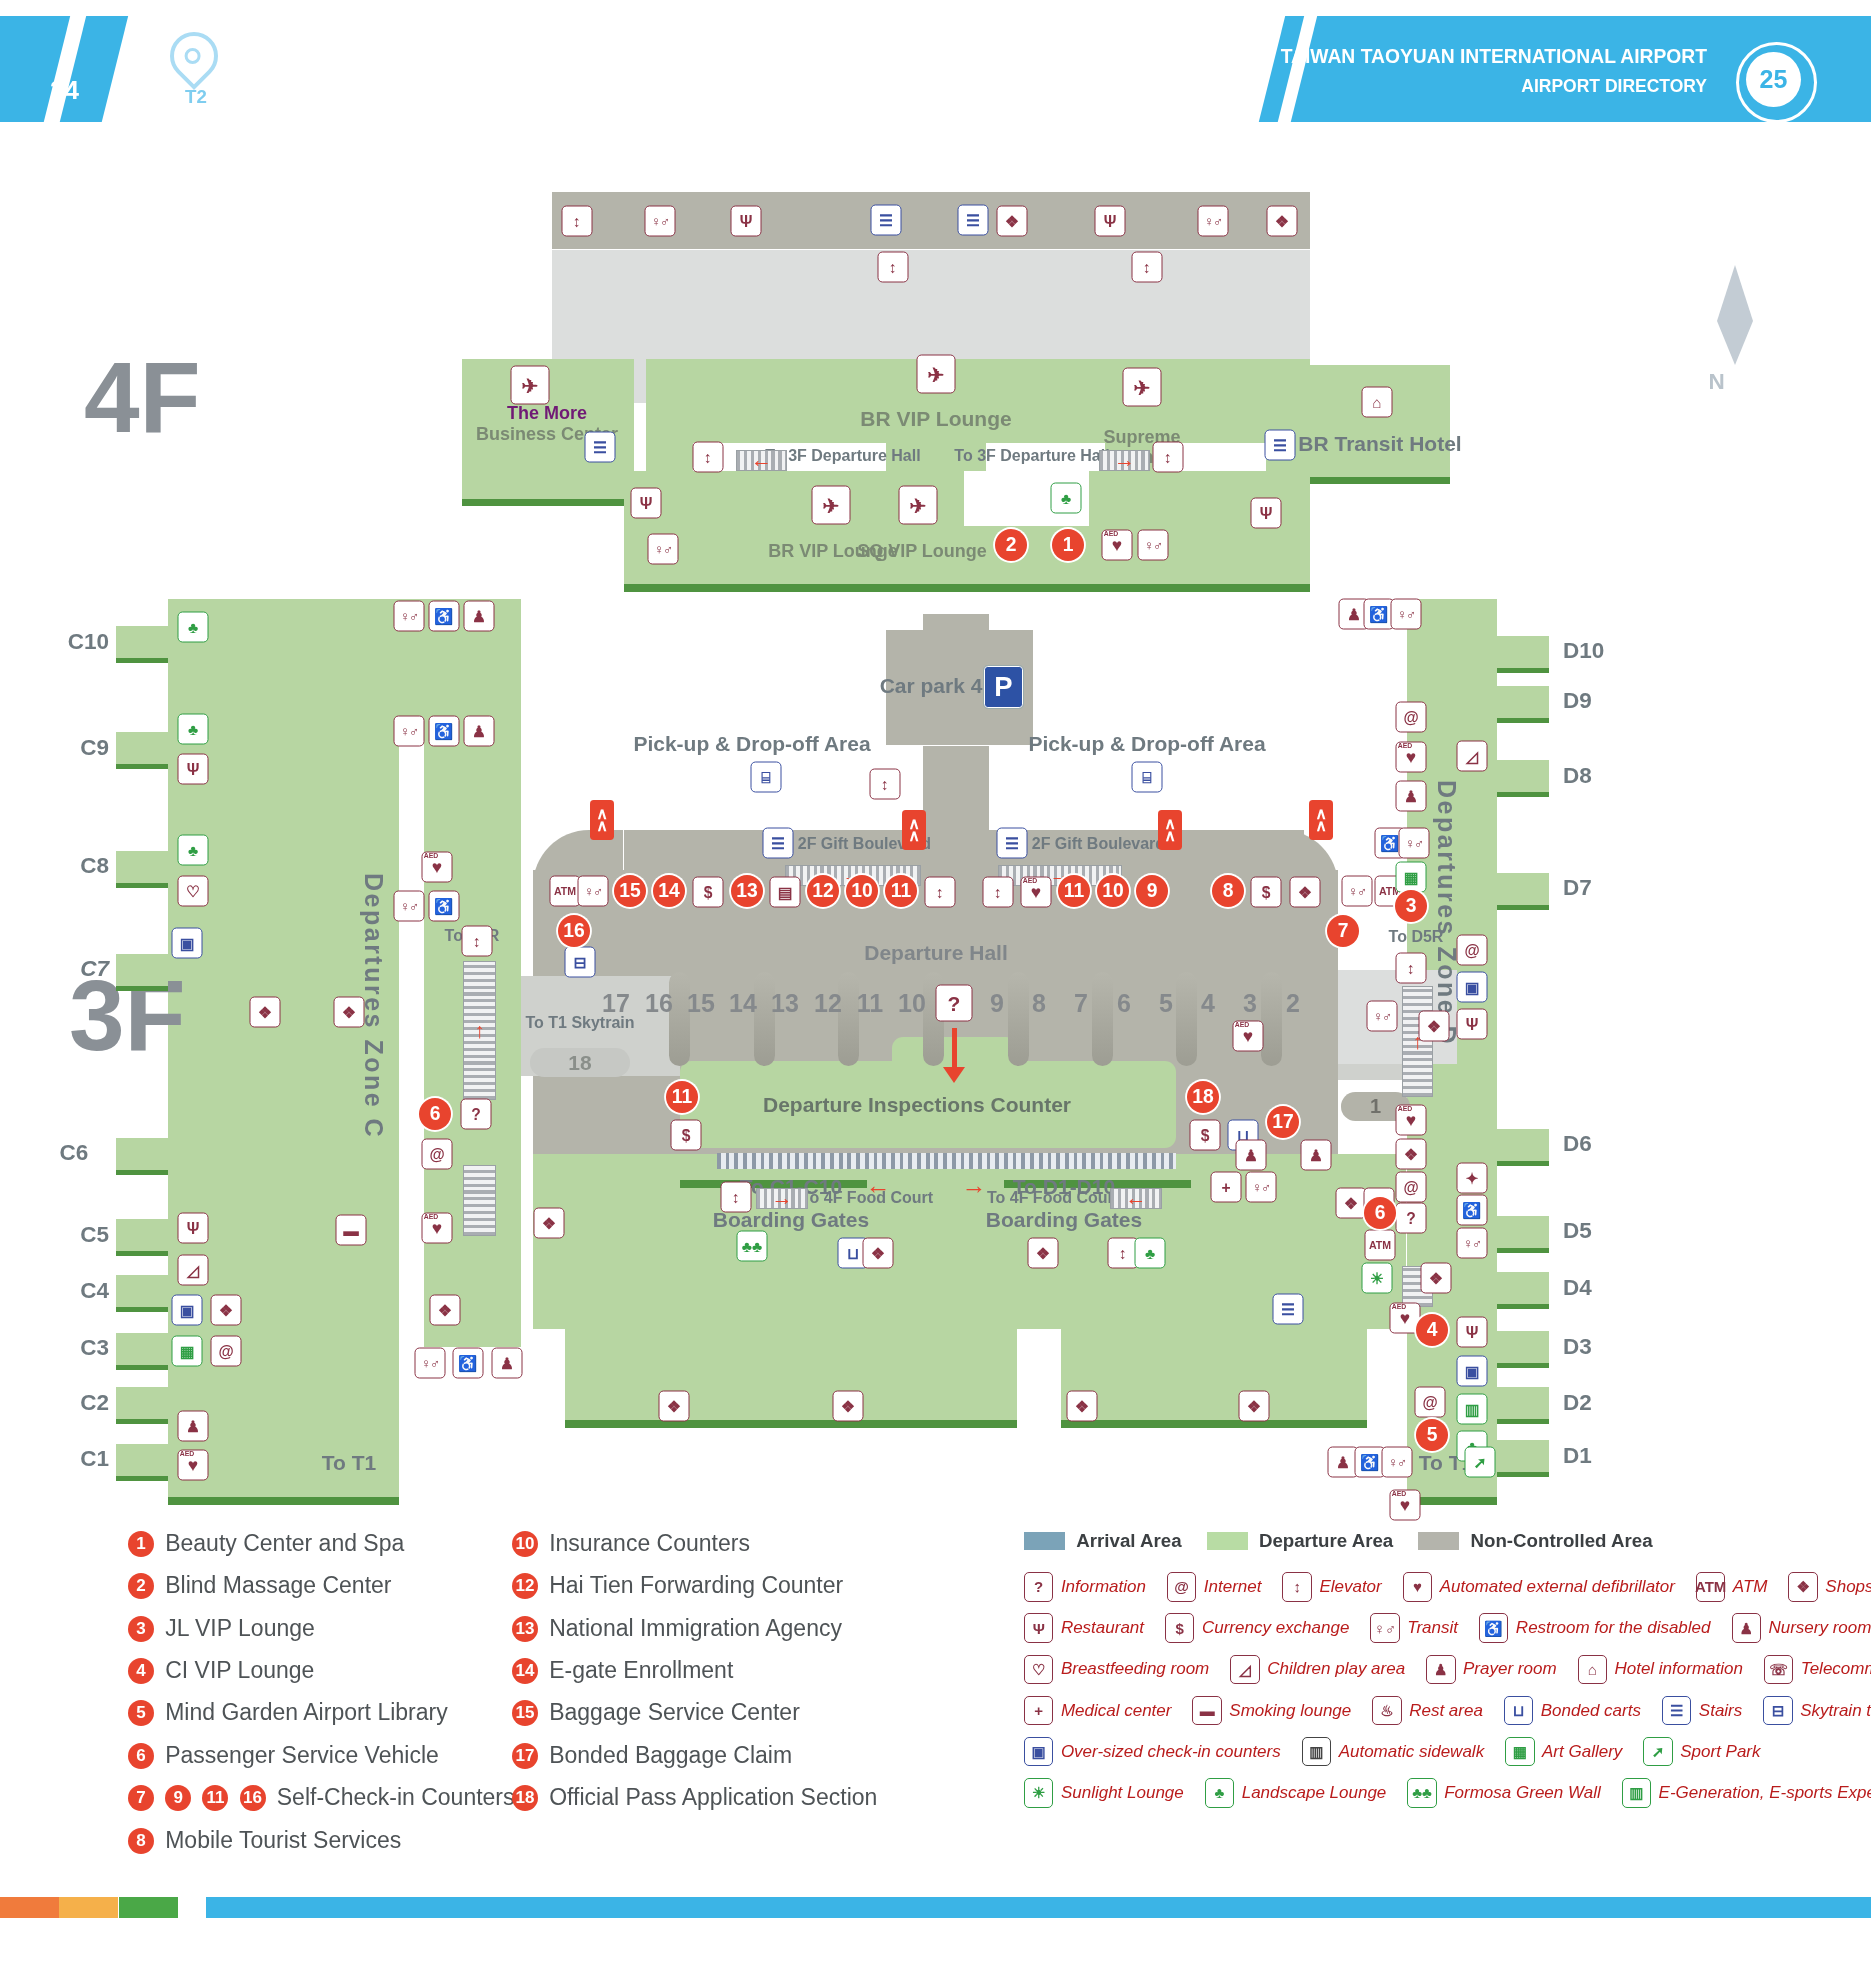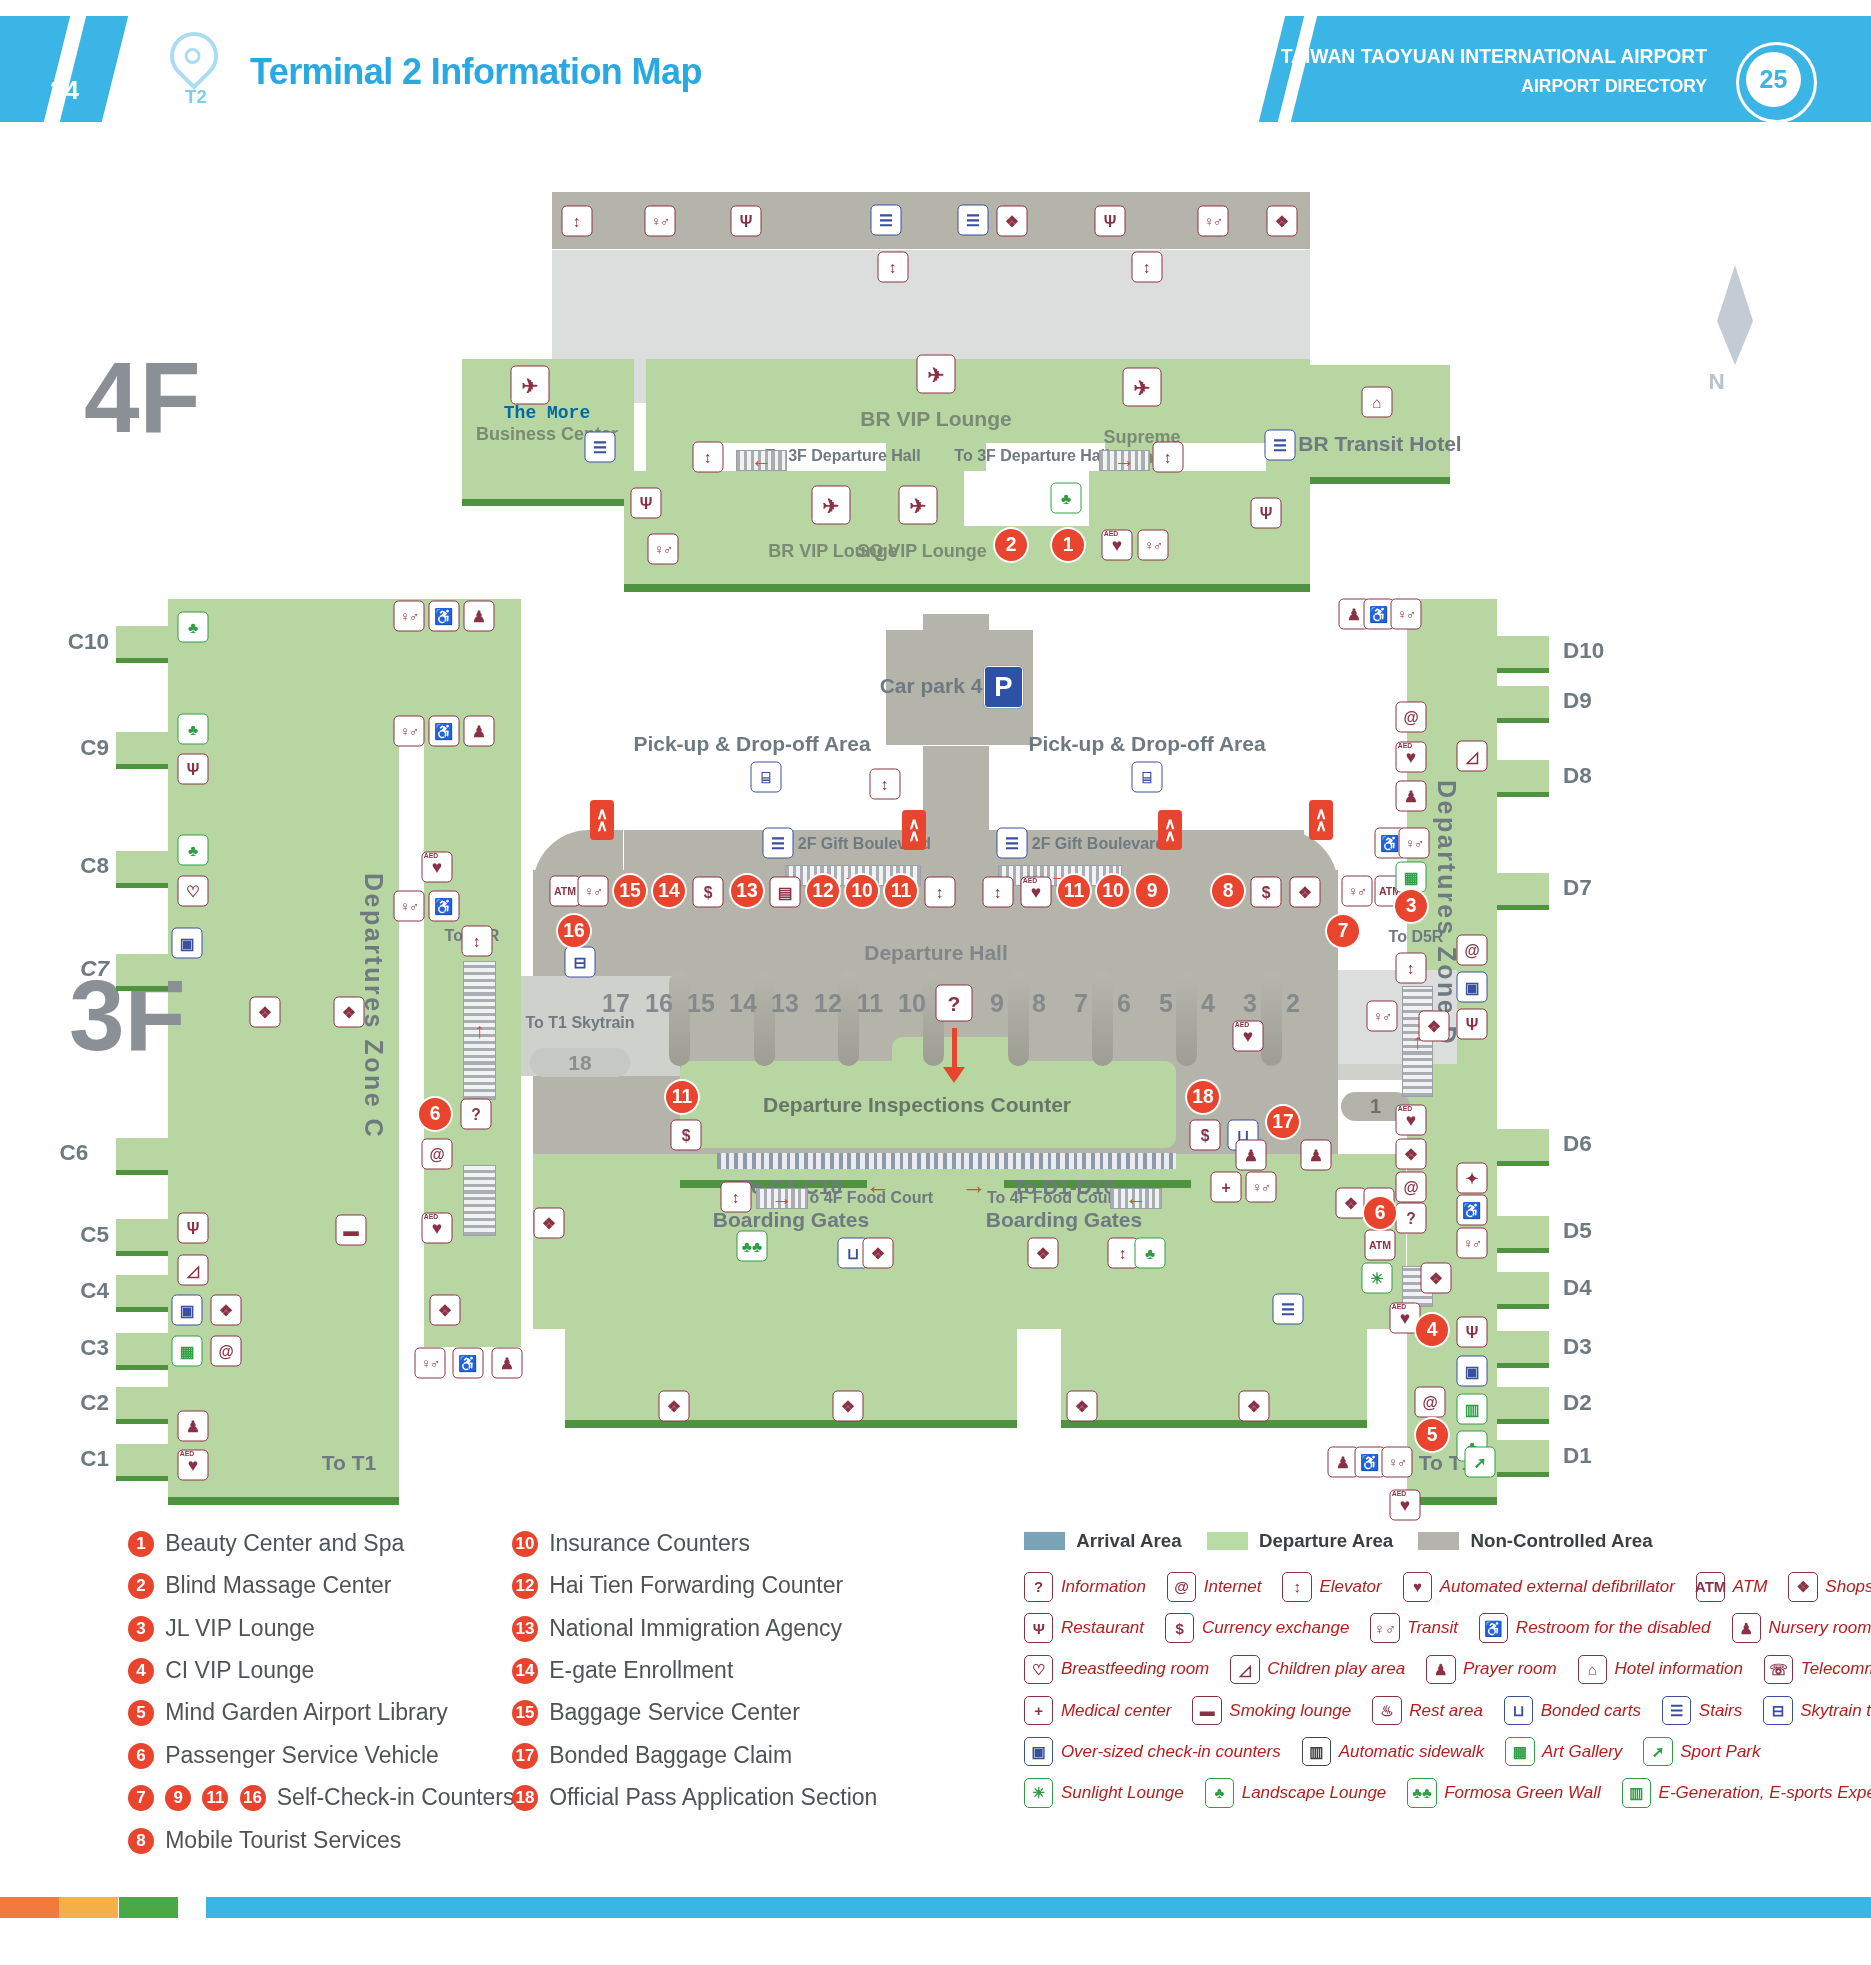--- a/index.html
+++ b/index.html
@@ -87,21 +87,20 @@
 
   <div id="hdr"></div>
   <div id="hdr-accent1"></div>
   <div id="hdr-panel"></div>
   <div id="hdr-accent2"></div>
   <div class="pagenum" style="left:50px;top:75px;">24</div>
   <div id="pin">
       <i></i>
     </div>
   <div id="pin-t2">T2</div>
-  <div id="hdr-title">Terminal 2 Information Map</div>
   <div id="hdr-air1">TAIWAN TAOYUAN INTERNATIONAL AIRPORT</div>
   <div id="hdr-air2">AIRPORT DIRECTORY</div>
   <div id="pgc-out"></div>
   <div id="pgc-in">25</div>
 
   <div class="cmp" style="top:265px;border-left:18.7px solid transparent;border-right:18.7px solid transparent;border-bottom:56px solid #c3ccd4;"></div>
   <div class="cmp" style="top:321px;border-left:18.7px solid transparent;border-right:18.7px solid transparent;border-top:44px solid #c3ccd4;"></div>
   <div id="compass-n">N</div>
 
   <div class="floor-label" style="left:84px;top:340px;">4F</div>
@@ -111,21 +110,21 @@
   <div class="abs green" style="left:462px;top:359px;width:172px;height:140px;border-bottom:7.5px solid #4f9340;"></div>
   <div class="abs green" style="left:646px;top:359px;width:664px;height:84px;"></div>
   <div class="abs green" style="left:886px;top:440px;width:100px;height:47px;border-bottom:7.5px solid #4f9340;"></div>
   <div class="abs green" style="left:1105px;top:359px;width:72px;height:128px;border-bottom:7.5px solid #4f9340;"></div>
   <div class="abs green" style="left:1310px;top:365px;width:140px;height:112px;border-bottom:7.5px solid #4f9340;"></div>
   <div class="abs green" style="left:646px;top:437px;width:47px;height:37px;"></div>
   <div class="abs green" style="left:1266px;top:437px;width:44px;height:37px;"></div>
   <div class="abs green" style="left:624px;top:471px;width:686px;height:113px;border-bottom:8.7px solid #4f9340;"></div>
   <div class="abs" style="left:964px;top:471px;width:125px;height:55px;background:#fff;"></div>
 
-  <div class="ml" style="left:547px;top:413px;color:#0369a1;font-family:Liberation Mono, monospace;">The More</div>
+  <div class="ml" style="left:547px;top:413px;color:#701a75;">The More</div>
   <div class="ml" style="left:547px;top:434px;color:#7b8a74;">Business Center</div>
   <div class="ml big" style="left:936px;top:419px;color:#7b8a74;">BR VIP Lounge</div>
   <div class="ml" style="left:1142px;top:437px;color:#7b8a74;">Supreme</div>
   <div class="ml" style="left:1142px;top:457px;color:#7b8a74;">Lounge</div>
   <div class="ml big" style="left:1380px;top:444px;">BR Transit Hotel</div>
   <div class="ml" style="left:833px;top:551px;color:#7b8a74;">BR VIP Lounge</div>
   <div class="ml" style="left:922px;top:551px;color:#7b8a74;">SQ VIP Lounge</div>
   <div class="ml small" style="left:843px;top:456px;">To 3F Departure Hall</div>
   <div class="ml small" style="left:1032px;top:456px;">To 3F Departure Hall</div>
 

